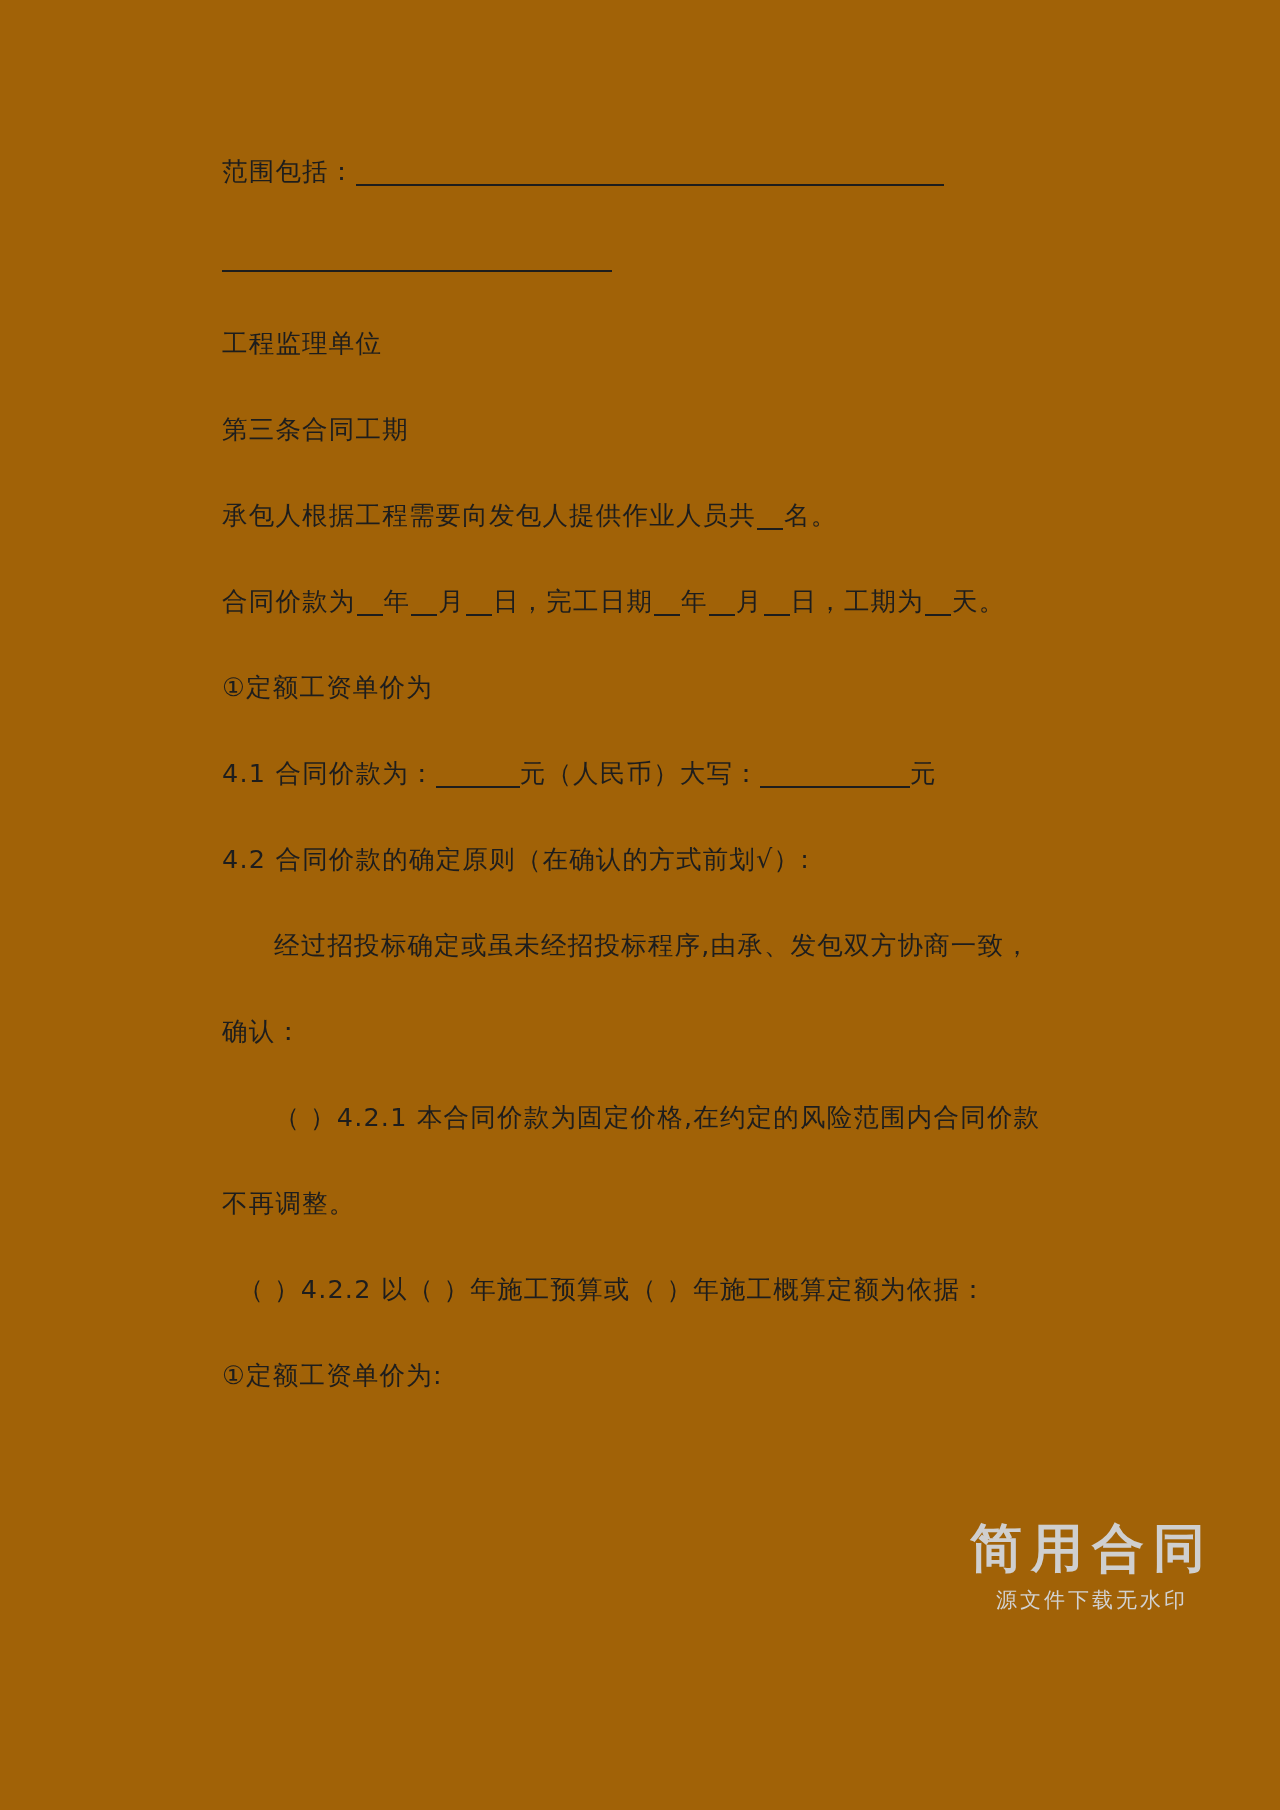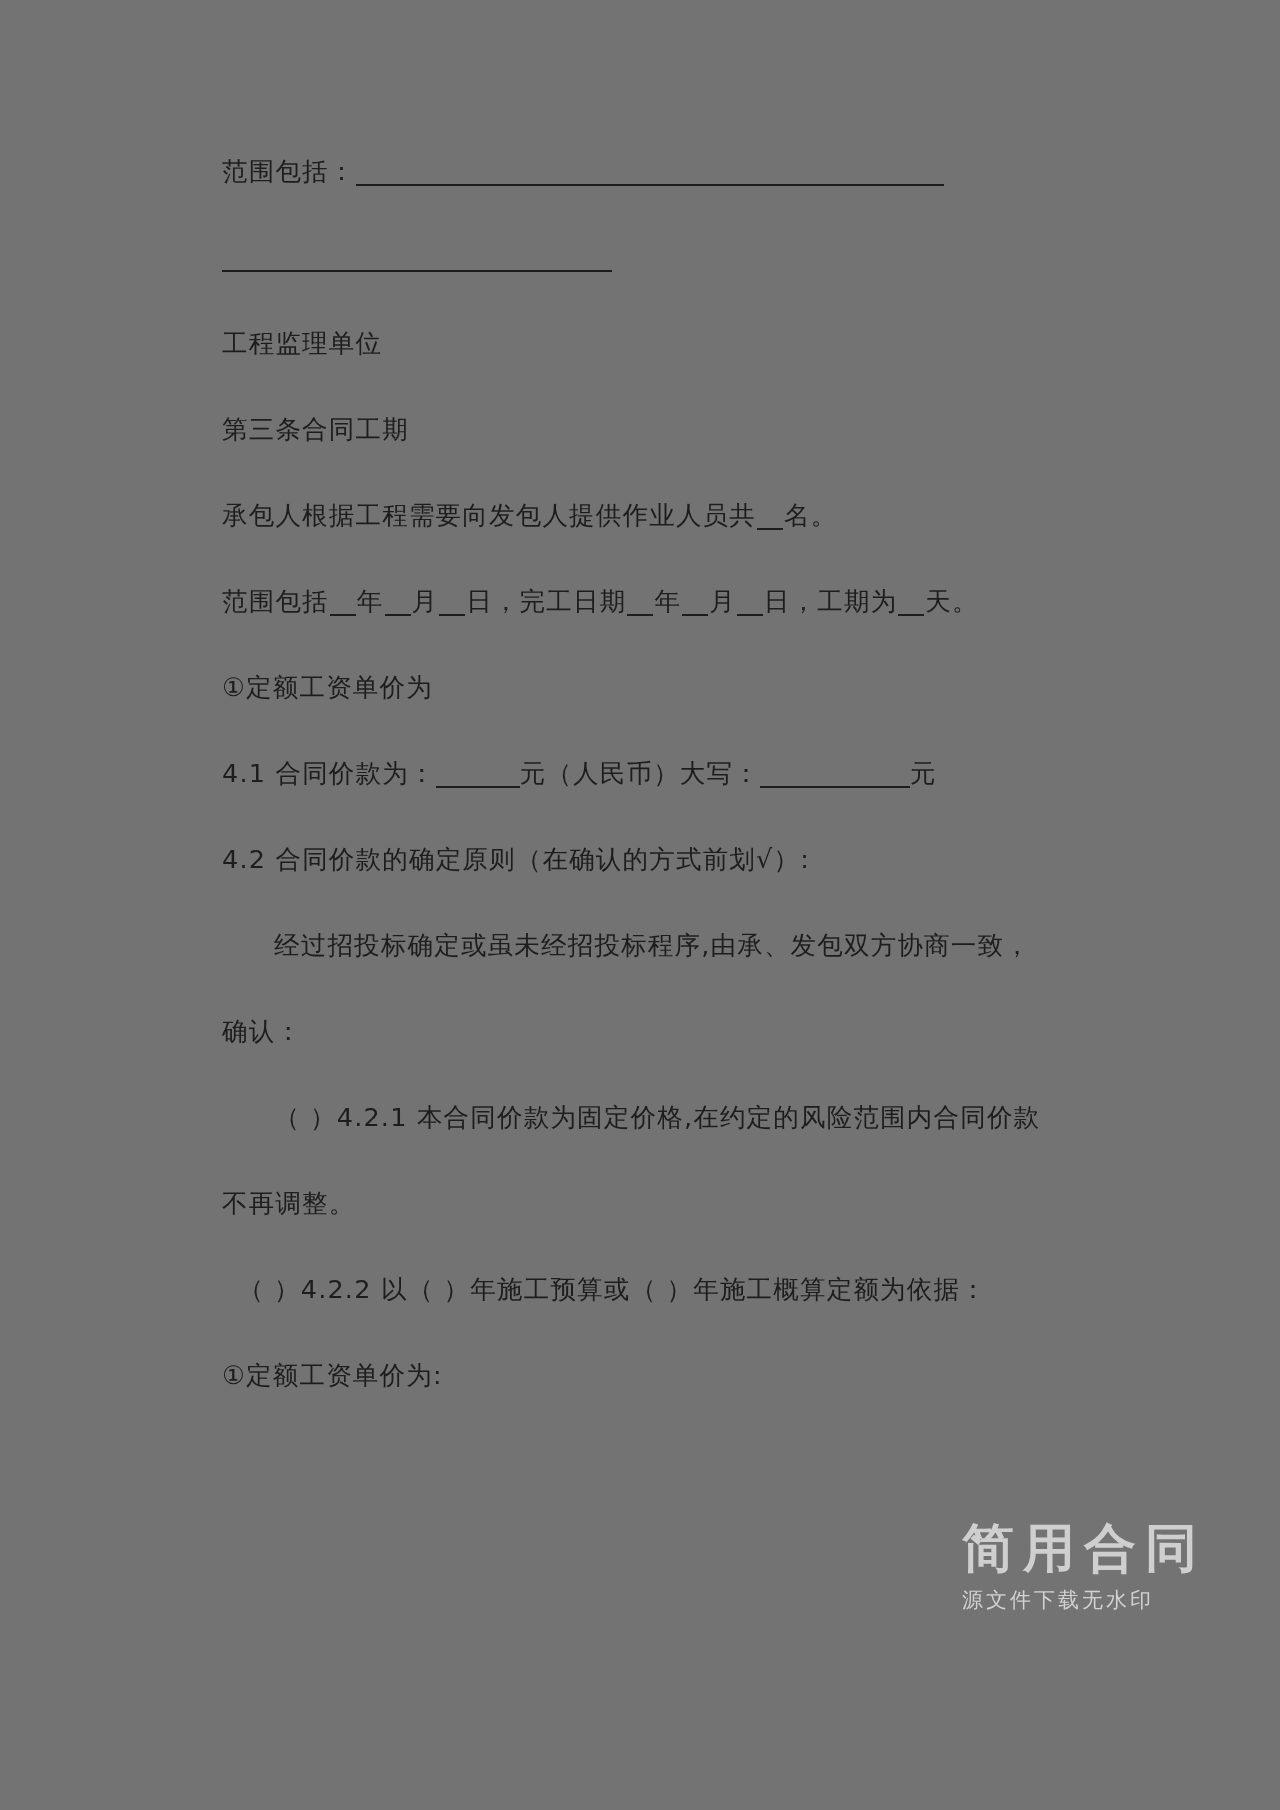--- a/index.html
+++ b/index.html
@@ -11,21 +11,21 @@
     width: 1280px;
     height: 1810px;
     position: relative;
     overflow: hidden;
     font-family: "DejaVu Sans", "Liberation Sans", sans-serif;
   }
 
   .page {
     position: absolute;
     inset: 0;
-    background: #737373;
+    background: #a16207;
     padding: 0;
   }
 
   .doc-body {
     position: absolute;
     left: 222px;
     top: 128px;
     width: 840px;
   }
 
@@ -59,23 +59,23 @@
     display: inline-block;
     border-bottom: 2.4px solid #1d1d1d;
     width: 26px;
     height: 0;
     vertical-align: -6px;
     margin: 0 1px;
   }
 
   .watermark {
     position: absolute;
-    right: 74px;
+    right: 66px;
     bottom: 196px;
-    text-align: left;
+    text-align: center;
     user-select: none;
     margin-left: 40px;
   }
   .wm-main {
     font-size: 52px;
     font-weight: 700;
     color: #cfcfcf;
     letter-spacing: 9px;
     line-height: 1.05;
   }
@@ -111,21 +111,21 @@
 
     <div class="para">工程监理单位</div>
 
     <div class="para">第三条合同工期</div>
 
     <div class="para">
       <span>承包人根据工程需要向发包人提供作业人员共</span><span class="blank"></span><span>名。</span>
     </div>
 
     <div class="para">
-      <span>范围包括</span><span class="blank"></span><span>年</span><span class="blank"></span><span>月</span><span class="blank"></span><span>日，完工日期</span><span class="blank"></span><span>年</span><span class="blank"></span><span>月</span><span class="blank"></span><span>日，工期为</span><span class="blank"></span><span>天。</span>
+      <span>合同价款为</span><span class="blank"></span><span>年</span><span class="blank"></span><span>月</span><span class="blank"></span><span>日，完工日期</span><span class="blank"></span><span>年</span><span class="blank"></span><span>月</span><span class="blank"></span><span>日，工期为</span><span class="blank"></span><span>天。</span>
     </div>
 
     <div class="para">①定额工资单价为</div>
 
     <div class="para">
       <span>4.1 合同价款为：</span><span class="rule rule-short"></span><span>元（人民币）大写：</span><span class="rule rule-medium"></span><span>元</span>
     </div>
 
     <div class="para">4.2 合同价款的确定原则（在确认的方式前划√）:</div>
 

